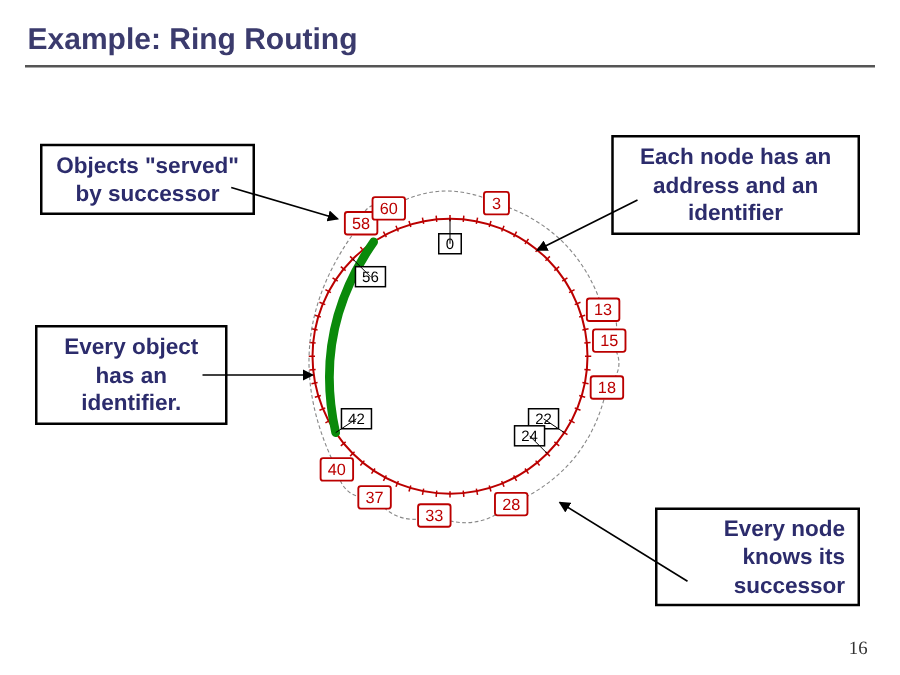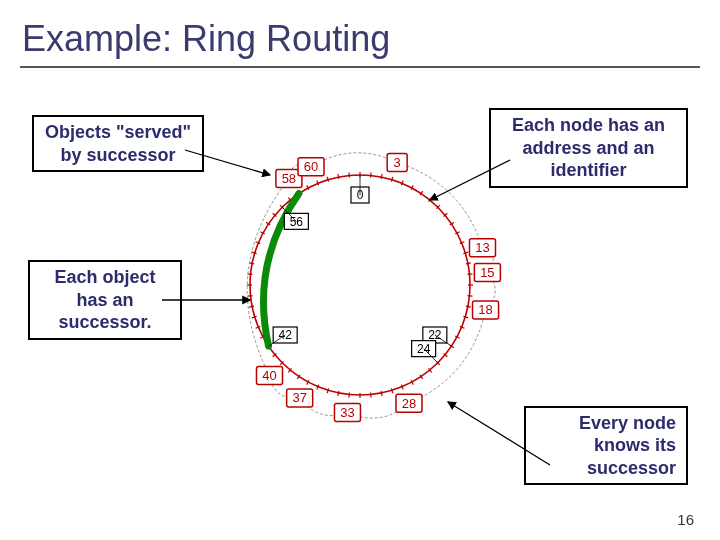--- a/index.html
+++ b/index.html
@@ -7,24 +7,24 @@
     padding: 0;
     width: 720px;
     height: 540px;
     font-family: Georgia, 'Times New Roman', serif;
     background: white;
     position: relative;
     overflow: hidden;
   }
   .title {
     font-family: Verdana, Geneva, sans-serif;
-    font-size: 36px;
+    font-size: 24px;
     color: #3b3b6d;
     padding: 18px 0 0 22px;
-    font-weight: normal;
+    font-weight: bold;
   }
   .hr {
     border: none;
     border-top: 2px solid #555;
     margin: 6px 20px 0 20px;
   }
   .callout {
     position: absolute;
     border: 2px solid #000;
     background: white;
@@ -33,21 +33,21 @@
     font-weight: bold;
     text-align: center;
     line-height: 1.25;
     color: #2c2c6c;
     font-size: 18px;
   }
   .footer-num {
     position: absolute;
     right: 26px;
     bottom: 12px;
-    font-family: Liberation Sans, sans-serif;
+    font-family: Liberation Serif, serif;
     font-size: 15px;
     color: #333;
   }
   .diagram {
     position: absolute;
     left: 210px;
     top: 110px;
     width: 300px;
     height: 340px;
   }
@@ -84,21 +84,21 @@
 </head>
 <body>
 
 <div class="title">Example: Ring Routing</div>
 <hr class="hr">
 
 <div class="callout" style="left:32px; top:115px; width:148px;">Objects "served" by successor</div>
 
 <div class="callout" style="right:32px; top:108px; width:175px;">Each node has an address and an identifier</div>
 
-<div class="callout" style="left:28px; top:260px; width:130px;">Each object has an successor.</div>
+<div class="callout" style="left:28px; top:260px; width:130px;">Every object has an identifier.</div>
 
 <div class="callout" style="right:32px; bottom:55px; width:140px;text-align:right;">Every node knows its successor</div>
 
 <div class="footer-num">16</div>
 
 <div class="diagram">
 <svg viewBox="0 0 300 340">
   <defs>
     <marker id="ah" markerWidth="6" markerHeight="6" refX="5" refY="3" orient="auto">
       <path d="M0,0 L6,3 L0,6 Z" fill="#888"></path>

